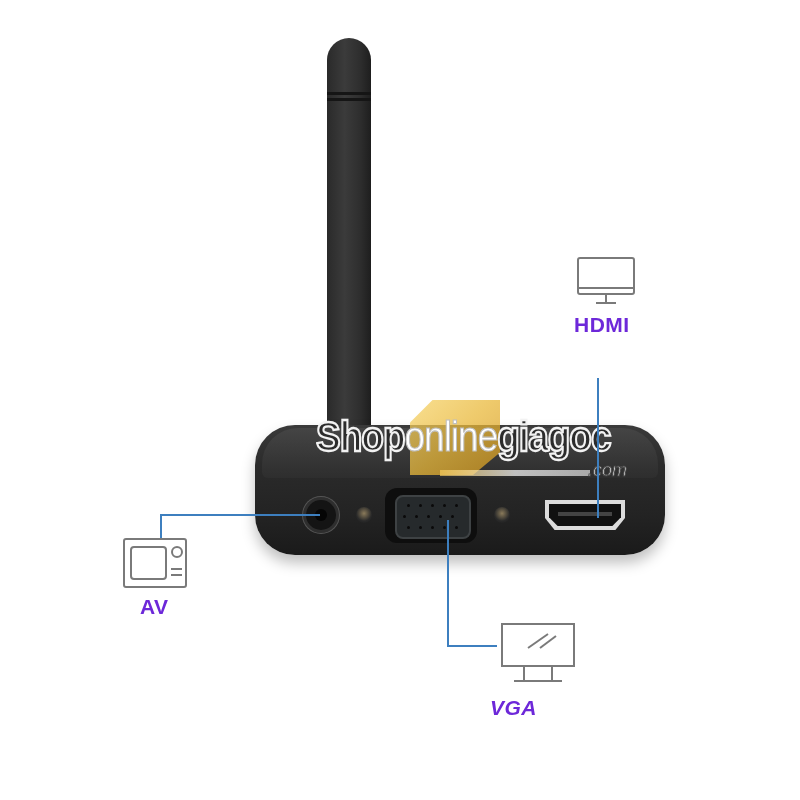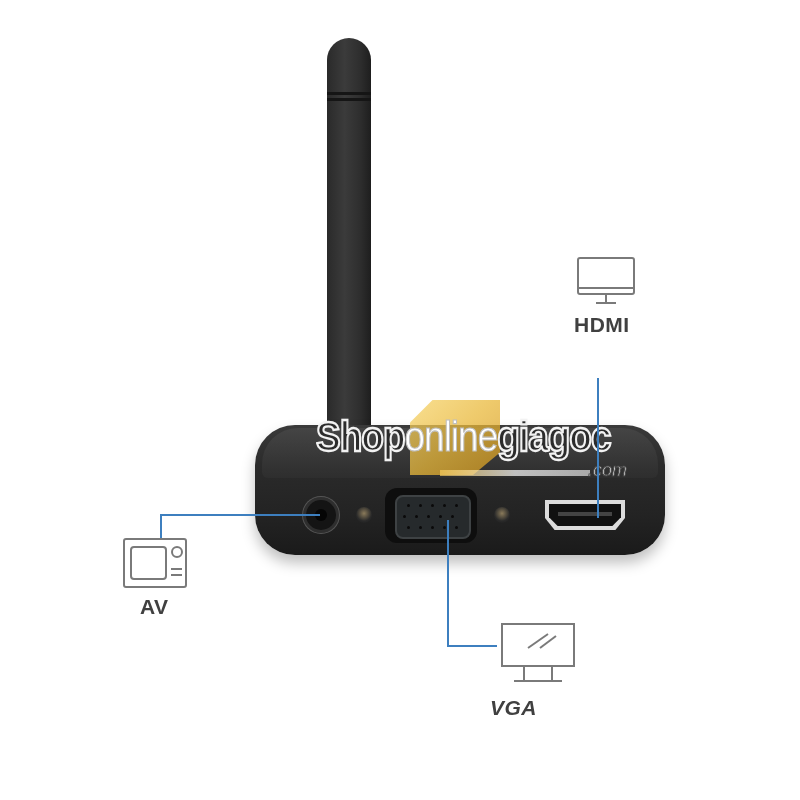--- a/index.html
+++ b/index.html
@@ -19,21 +19,21 @@
   .led{width:16px;height:16px;border-radius:50%;background:radial-gradient(circle at 50% 40%,#8a7a5a,#2a2a2a 60%,#1a1a1a);}
   .vga{left:385px;top:488px;width:92px;height:55px;border-radius:12px;background:#0e0e0e;}
   .vga-inner{left:395px;top:495px;width:72px;height:40px;border-radius:8px;background:#262a2c;border:2px solid #3e4244;}
   .pin{width:3px;height:3px;border-radius:50%;background:#0a0a0a;position:absolute;}
   .hdmi{left:545px;top:500px;width:80px;height:30px;background:#dcdcdc;
     clip-path:polygon(0 0,100% 0,100% 60%,88% 100%,12% 100%,0 60%);}
   .hdmi-inner{left:549px;top:504px;width:72px;height:22px;background:#111;
     clip-path:polygon(0 0,100% 0,100% 60%,88% 100%,12% 100%,0 60%);}
   .hdmi-slot{left:558px;top:512px;width:54px;height:4px;background:#444;}
   .line{background:#3d7fbf;}
-  .label{font-weight:bold;color:#404040;font-size:21px;letter-spacing:.5px;}
+  .label{font-weight:bold;color:#6d28d9;font-size:21px;letter-spacing:.5px;}
   .wm-cube{left:410px;top:400px;width:90px;height:75px;
     background:linear-gradient(135deg,#f6d46a 0%,#e9b83a 50%,#d49a20 100%);opacity:.75;
     clip-path:polygon(25% 0,100% 0,100% 70%,70% 100%,0 100%,0 30%);}
   .wm-text{left:316px;top:413px;font-size:37px;font-weight:bold;letter-spacing:-1px;
     color:#2b2b2b;-webkit-text-stroke:2px #f2f2f2;transform:scaleY(1.15);transform-origin:left top;}
   .wm-online{color:#ffffff;-webkit-text-stroke:1px #bfbfbf;font-weight:normal;}
   .wm-com{left:588px;top:460px;font-size:18px;color:#ffffff;-webkit-text-stroke:1px #444;font-style:italic;}
   .wm-stripe{left:440px;top:470px;width:150px;height:6px;background:linear-gradient(90deg,#f4c95a,#fff,#ddd);opacity:.7;}
 </style>
 </head>

